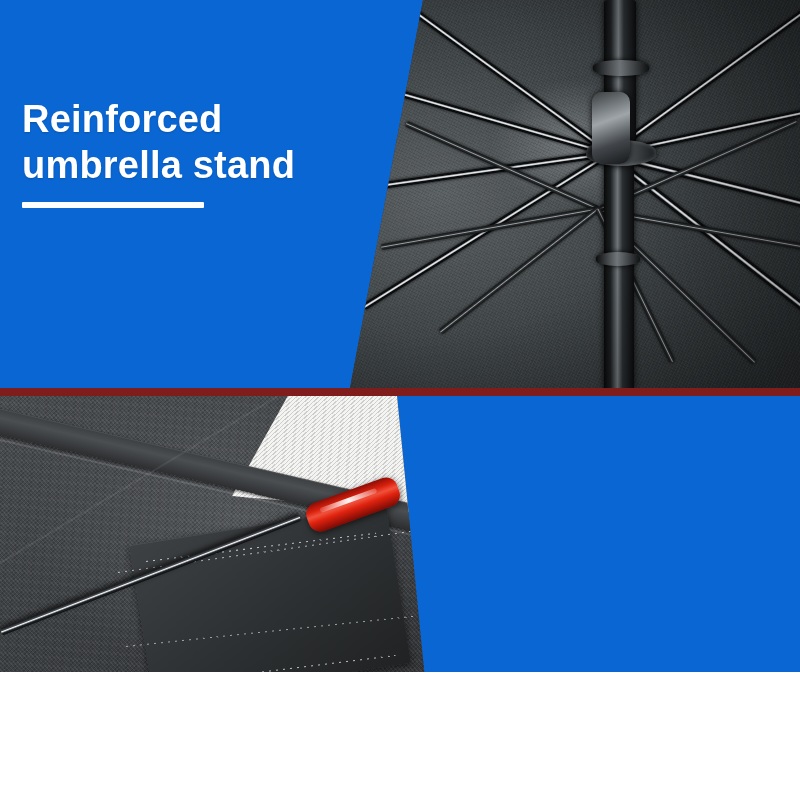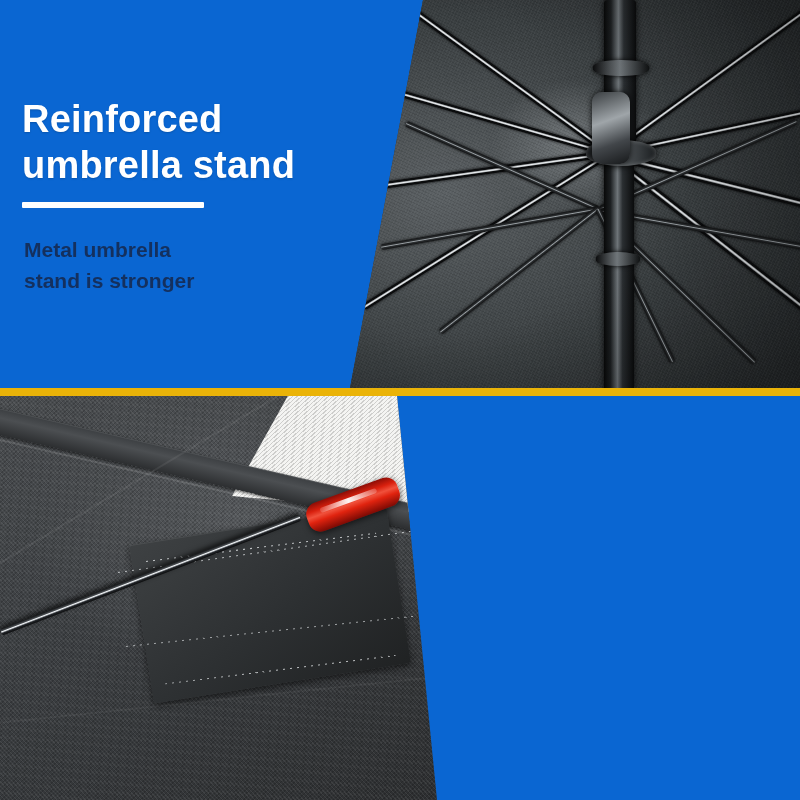--- a/index.html
+++ b/index.html
@@ -1,19 +1,19 @@
 <!DOCTYPE html>
 <html><head>
 <meta charset="utf-8">
 <style>
   html,body{margin:0;padding:0;background:#ffffff;}
   body{width:800px;height:800px;overflow:hidden;
        font-family:"Liberation Sans","DejaVu Sans",sans-serif;}
 
-  .poster{position:relative;width:800px;height:800px;background:#eab308;overflow:hidden;}
+  .poster{position:relative;width:800px;height:672px;background:#7f1d1d;overflow:hidden;}
 
   
   .panel{position:absolute;left:0;width:800px;overflow:hidden;}
   #panel-top{top:0;height:388px;background:#0A66D2;}
   #panel-bottom{top:396px;height:404px;background:#0A66D2;}
 
   
   .photo{position:absolute;top:0;height:100%;}
   #photo-umbrella{
     left:0;width:800px;
@@ -137,22 +137,20 @@
       <div class="hub" style="left:586px;top:140px;width:70px;height:26px;"></div>
       <div class="runner" style="left:592px;top:92px;width:38px;height:72px;"></div>
       <div class="collar" style="left:596px;top:252px;width:44px;height:14px;"></div>
 
       <div class="vig"></div>
     </div>
 
     <div class="title" id="title-top">Reinforced
 umbrella stand</div>
     <div class="rule" id="rule-top"></div>
-    <div class="subtitle" id="sub-top">Metal umbrella
-stand is stronger</div>
   </div>
 
   <div class="panel" id="panel-bottom">
 
     <div class="photo" id="photo-cover">
 
       <div class="whitewedge" style="left:232px;top:-4px;width:180px;height:120px;
            clip-path:polygon(58px 0, 180px 0, 180px 120px, 0 104px);"></div>
 
       <div class="weave2"></div>

